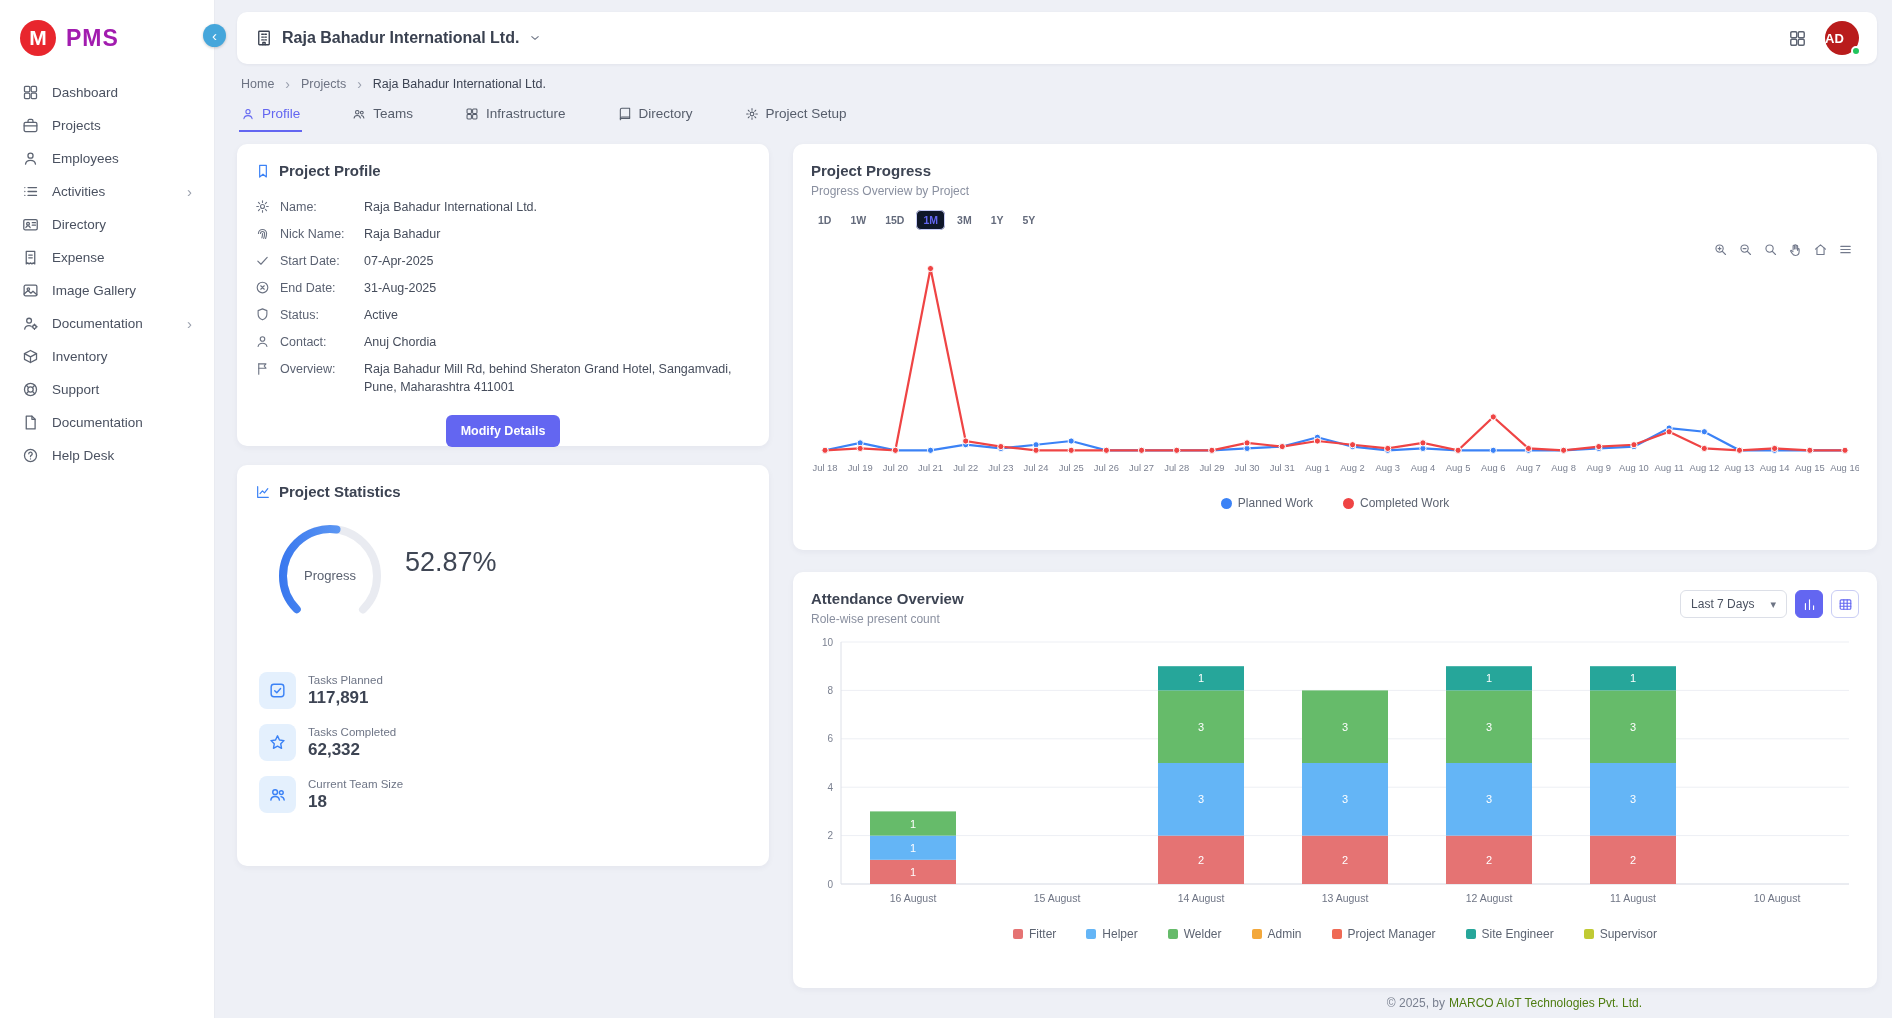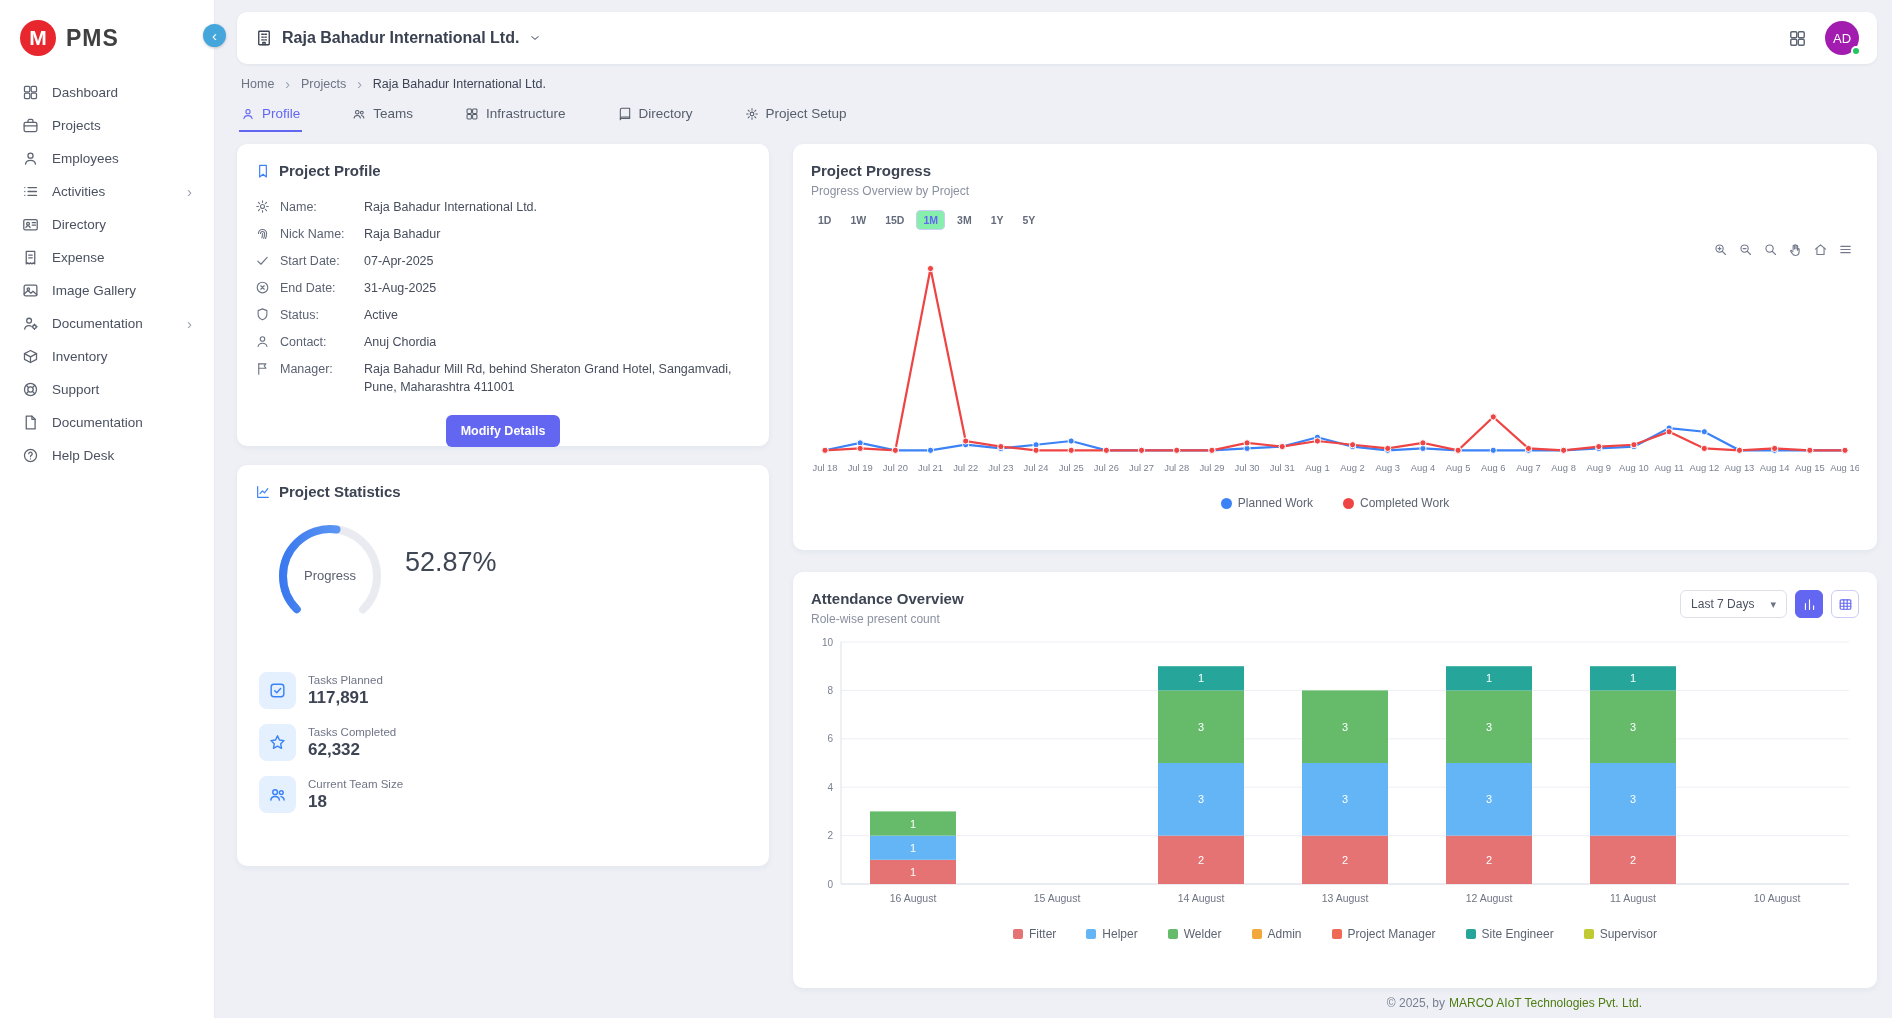--- a/index.html
+++ b/index.html
@@ -8,35 +8,35 @@
 
   
   .ic{display:inline-flex;flex-shrink:0}
   .ic svg{width:100%;height:100%;stroke:currentColor;fill:none;stroke-width:1.8;stroke-linecap:round;stroke-linejoin:round}
   .ic14{width:14px;height:14px}.ic16{width:16px;height:16px}.ic17{width:17px;height:17px}.ic18{width:18px;height:18px}
 
   
   .sidebar{width:215px;background:#fff;height:100%;flex-shrink:0;border-right:1px solid #e9ebf1;padding:12px 0}
   .logo-row{display:flex;align-items:center;gap:10px;padding:8px 20px 20px;cursor:pointer}
   .logo-badge{width:36px;height:36px;border-radius:50%;background:#e8262d;color:#fff;font-weight:bold;font-size:21px;display:flex;align-items:center;justify-content:center}
-  .logo-text{font-size:23px;font-weight:bold;color:#404040;letter-spacing:1px}
+  .logo-text{font-size:23px;font-weight:bold;color:#a21caf;letter-spacing:1px}
   .nav-item{display:flex;align-items:center;gap:13px;padding:8px 22px;font-size:13.5px;color:#4a5160;cursor:pointer}
   .nav-icon{color:#5d6472}
   .nav-chevron{margin-left:auto;color:#9aa0ad;font-size:15px;line-height:1}
 
   
   .main{flex:1;position:relative;padding:12px 16px 0 22px;display:flex;flex-direction:column}
   .collapse-btn{position:absolute;left:-12px;top:24px;width:23px;height:23px;border-radius:50%;background:#45a6db;color:#fff;border:none;font-size:15px;line-height:1;cursor:pointer;z-index:5;display:flex;align-items:center;justify-content:center;box-shadow:0 1px 3px rgba(0,0,0,.2)}
 
   .header-card{background:#fff;border-radius:10px;height:52px;display:flex;align-items:center;padding:0 18px;box-shadow:0 1px 3px rgba(30,35,60,.06)}
   .company{display:flex;align-items:center;gap:9px;font-size:16px;font-weight:bold;color:#3a4150;cursor:pointer}
   .company .chev{color:#6d7484}
   .header-right{margin-left:auto;display:flex;align-items:center;gap:18px}
   .apps{color:#5d6472;cursor:pointer;width:19px;height:19px}
-  .avatar{width:34px;height:34px;border-radius:50%;background:#a21caf;color:#fff;font-size:13px;font-weight:normal;display:flex;align-items:center;justify-content:center;position:relative;cursor:pointer}
+  .avatar{width:34px;height:34px;border-radius:50%;background:#b91c1c;color:#fff;font-size:13px;font-weight:bold;display:flex;align-items:center;justify-content:flex-start;position:relative;cursor:pointer}
   .avatar .dot{position:absolute;right:-2px;bottom:-1px;width:10px;height:10px;border-radius:50%;background:#22c55e;border:2px solid #fff}
 
   .breadcrumb{display:flex;align-items:center;gap:11px;margin:13px 4px 0;font-size:12.5px}
   .bc-link{color:#6d7383;cursor:pointer}
   .bc-current{color:#3c4353}
   .bc-sep{color:#9aa0ae;font-size:14px;line-height:1}
 
   .tabs{display:flex;gap:48px;margin:6px 2px 0;align-items:center}
   .tab{display:flex;align-items:center;gap:7px;font-size:13.5px;color:#565d6b;padding:9px 2px;cursor:pointer;border-bottom:2px solid transparent}
   .tab.active{color:#6366f1;border-bottom-color:#6366f1}
@@ -69,21 +69,21 @@
   .stat-row{display:flex;align-items:center;gap:12px}
   .stat-tile{width:37px;height:37px;border-radius:8px;background:#e4f0fd;color:#3b82f6;display:flex;align-items:center;justify-content:center}
   .stat-tile svg{width:19px;height:19px;stroke:currentColor;fill:none;stroke-width:1.8;stroke-linecap:round;stroke-linejoin:round}
   .stat-label{font-size:11.5px;color:#6e7586}
   .stat-value{font-size:17px;font-weight:bold;color:#3d4453;margin-top:2px}
 
   
   .progress-card{height:406px;position:relative}
   .range-row{display:flex;gap:5px;margin-top:12px;align-items:center}
   .range{font-size:10.5px;font-weight:bold;color:#646b7c;padding:4px 7px;border-radius:5px;cursor:pointer}
-  .range.active{color:#6366f1;background:#86efac;box-shadow:inset 0 0 0 1px #c9cdf7}
+  .range.active{color:#6366f1;background:#0f172a;box-shadow:inset 0 0 0 1px #c9cdf7}
   .chart-toolbar{position:absolute;top:98px;right:24px;display:flex;gap:10px;color:#737a8c}
   .tb{width:15px;height:15px;cursor:pointer}
   #line-chart{margin-top:6px;display:block}
 
   
   .attendance-card{height:416px}
   .att-head{display:flex;align-items:flex-start}
   .att-controls{margin-left:auto;display:flex;align-items:center;gap:8px}
   .select{display:flex;align-items:center;gap:16px;border:1px solid #dcdfe7;border-radius:6px;padding:6px 10px;font-size:12px;color:#4a5160;background:#fff;cursor:pointer}
   .sel-chev{color:#6d7484;font-size:11px;line-height:1}
@@ -405,21 +405,21 @@
             <span class="f-label">Contact:</span>
             <span class="f-value">Anuj Chordia</span>
           </div>
           <div class="field">
             <span class="ic f-icon">
                 <svg viewBox="0 0 24 24">
                   <path d="M6 21V4.5"></path>
                   <path d="M6 4.5h11.5l-2.8 3.5 2.8 3.5H6"></path>
                 </svg>
               </span>
-            <span class="f-label">Manager:</span>
+            <span class="f-label">Overview:</span>
             <span class="f-value">Raja Bahadur Mill Rd, behind Sheraton Grand Hotel, Sangamvadi, Pune, Maharashtra 411001</span>
           </div>
         </div>
         <div class="btn-row">
           <button class="btn-primary">Modify Details</button>
         </div>
       </section>
 
       <section class="card stats-card">
         <div class="title-row">

